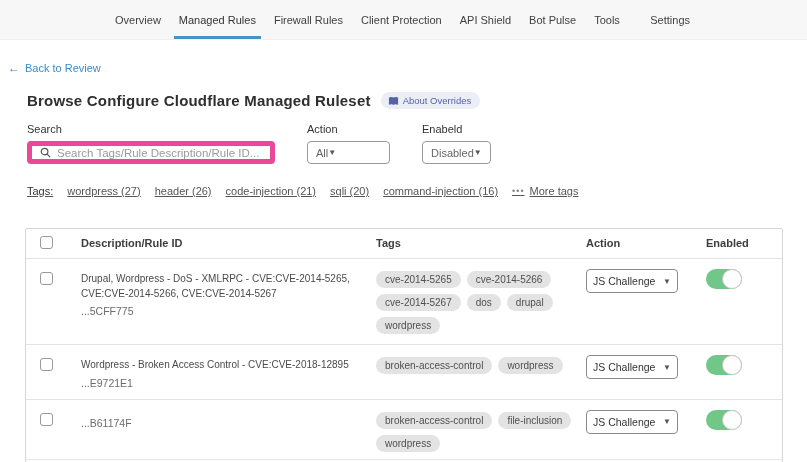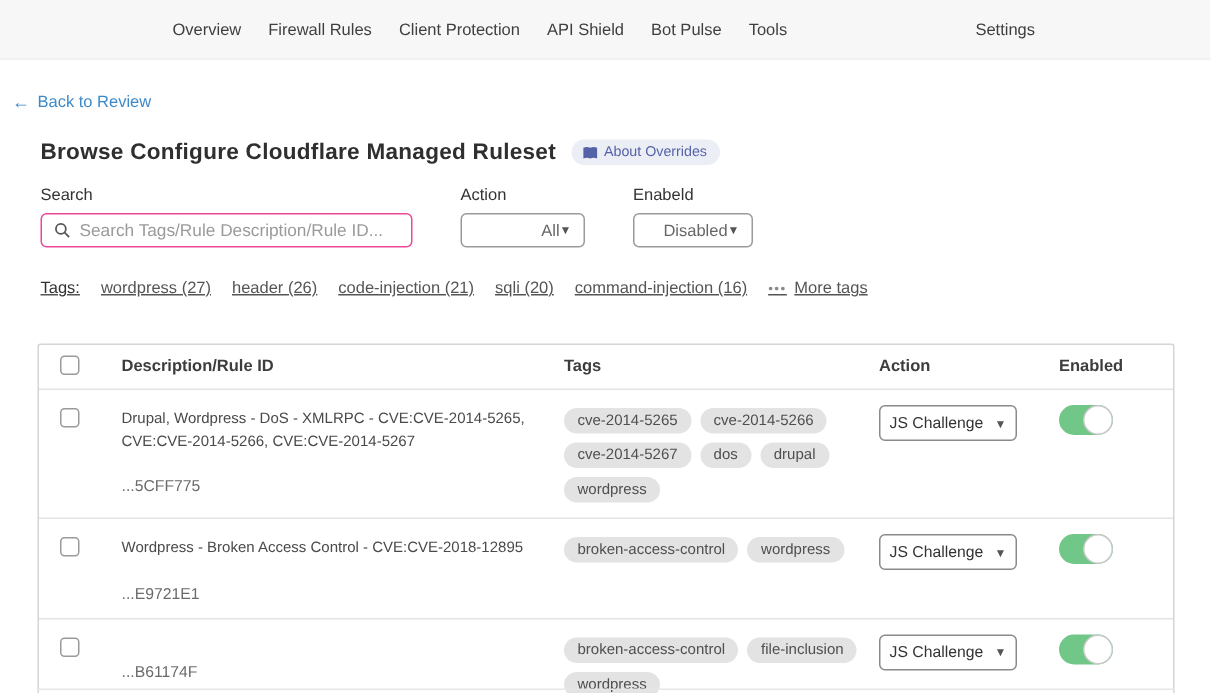--- a/index.html
+++ b/index.html
@@ -26,30 +26,30 @@
   .page-title { font-size:15px; font-weight:bold; color:#2f2f2f; letter-spacing:.2px; }
   .badge { background:#eceef6; color:#5562a8; font-size:9.5px; border-radius:10px;
            padding:3px 9px 3px 7px; display:inline-flex; align-items:center; gap:4px;
            cursor:pointer; }
   .badge svg { display:block; }
 
   
   .filters { margin:14px 0 0 27px; display:flex; gap:32px; }
   .fgroup { display:flex; flex-direction:column; gap:6px; }
   .flabel { font-size:11px; color:#333; }
-  .search-box { width:248px; height:23px; border:1px solid #ec4899; border-radius:4px;
+  .search-box { width:248px; height:23px; border:5px solid #ec4899; border-radius:4px;
                 display:flex; align-items:center; padding:0 8px; gap:6px; background:#fff; }
   .search-box input { border:none; outline:none; flex:1; font-size:11.5px;
                       font-family:"Liberation Sans", sans-serif; color:#444; background:transparent; }
   .search-box input::placeholder { color:#9a9a9a; }
   .selectbox { height:23px; border:1px solid #9a9a9a; border-radius:4px; background:#fff;
-               display:flex; align-items:center; justify-content:flex-end;
+               display:flex; align-items:center; justify-content:flex-start;
                padding:0 8px; font-size:11px; color:#666; cursor:pointer; }
   .selectbox.action { width:83px; }
-  .selectbox.enabled { width:80px; }
+  .selectbox.enabled { width:69px; }
   .chev { font-size:8px; color:#555; }
 
   
   .tagsbar { margin:21px 0 0 27px; display:flex; align-items:center; gap:14px;
              font-size:11px; color:#555;text-decoration:underline; }
   .tagsbar .tlabel { color:#333; }
   .taglink { cursor:pointer; }
   .moretags { display:flex; align-items:center; gap:5px; cursor:pointer; }
   .moretags .dots { color:#888; font-size:9px; letter-spacing:1px; }
 
@@ -65,21 +65,21 @@
   .c-on    { flex:1; padding:10px 0 0 8px; }
 
   .thead { height:29px; }
   .thead > div { padding-top:8px; font-size:11px; font-weight:bold; color:#3d3d3d; }
   .thead .c-check { padding-top:7px; }
 
   input[type=checkbox] { appearance:none; width:13px; height:13px; border:1.5px solid #9a9a9a;
                          border-radius:3px; background:#fff; cursor:pointer; }
 
   .desc { font-size:10px; color:#4a4a4a; line-height:1.45; }
-  .rid  { font-size:10.5px; color:#6b6b6b; margin-top:16px; }
+  .rid  { font-size:10.5px; color:#6b6b6b; margin-top:4px; }
 
   .pillwrap { display:flex; flex-wrap:wrap; gap:6px 6px; }
   .tag-pill { background:#e3e3e3; color:#4f4f4f; font-size:10px; border-radius:10px;
               padding:3px 9px; white-space:nowrap; cursor:pointer; }
 
   .action-select { width:92px; height:24px; border:1px solid #8a8a8a; border-radius:4px;
                    display:flex; align-items:center; justify-content:space-between;
                    padding:0 6px; font-size:10.5px; color:#333; background:#fff; cursor:pointer; }
 
   .toggle { width:36px; height:20px; border-radius:10px; background:#70c787;
@@ -91,20 +91,21 @@
                  border-top:1px solid #e6e6e6; }
 </style>
 </head>
 <body>
 
 
 
 
 <div class="topnav">
   <div class="tab">Overview</div>
+  <div class="tab active">Managed Rules</div>
   <div class="tab">Firewall Rules</div>
   <div class="tab">Client Protection</div>
   <div class="tab">API Shield</div>
   <div class="tab">Bot Pulse</div>
   <div class="tab">Tools</div>
   <div class="tab settings">Settings</div>
 </div>
 
 
 <div class="back">

